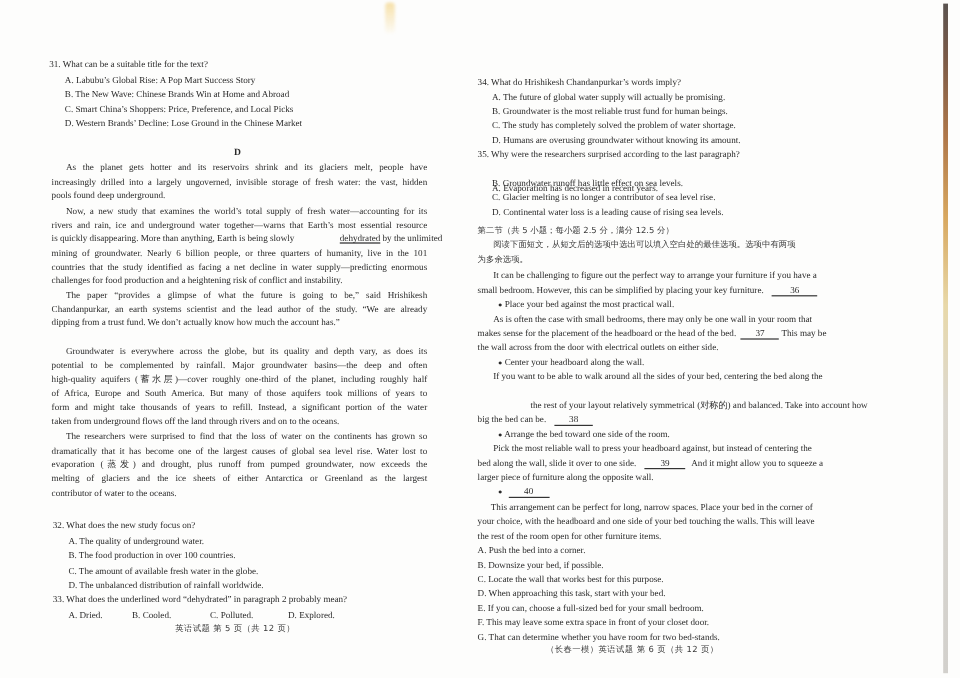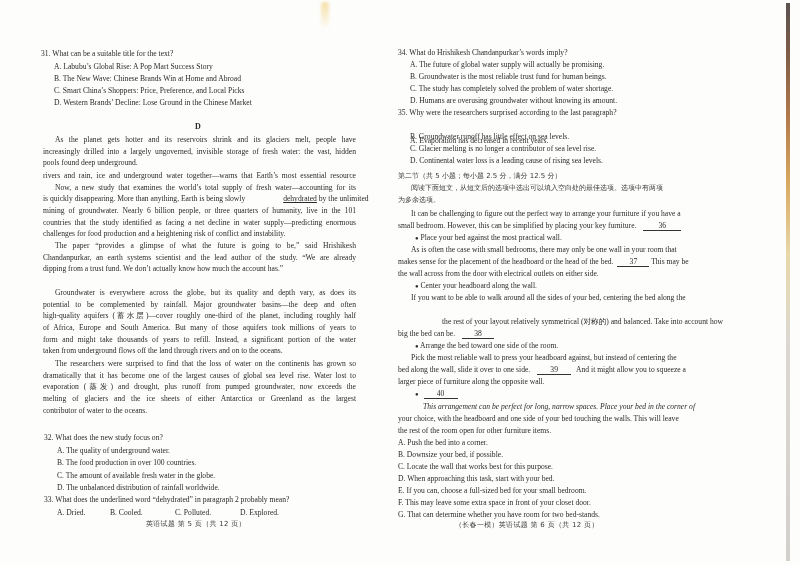--- a/index.html
+++ b/index.html
@@ -6,21 +6,21 @@
     html, body { width: 800px; height: 565px; overflow: hidden; background: #fdfdfc; }
     body {
       position: relative;
       font-family: "Liberation Serif", "DejaVu Serif", serif;
       color: #2a2a2a;
       font-size: 7.6px;
       line-height: 11.6px;
     }
     .page { position: absolute; top: 0; height: 503px; }
     .page-left { left: 0; width: 395px; }
-    .page-right { left: 395px; width: 405px; }
+    .page-right { left: 395px; width: 405px; margin-top: 16px; }
 
     .abs { position: absolute; white-space: nowrap; }
     .q { position: absolute; white-space: nowrap; }
     .opt { position: absolute; white-space: nowrap; }
 
     .para {
       position: absolute;
       text-align: justify;
       text-align-last: left;
     }
@@ -59,22 +59,22 @@
 
   <div class="heading-d" style="left:195px; top:121px;">D</div>
 
   <div class="para" style="left:43px; top:134px; width:313px;">
     <span class="line" style="padding-left:12px;">As the planet gets hotter and its reservoirs shrink and its glaciers melt, people have</span>
     <span class="line">increasingly drilled into a largely ungoverned, invisible storage of fresh water: the vast, hidden</span>
     <span class="line last">pools found deep underground.</span>
   </div>
 
   <div class="para" style="left:43px; top:170px; width:313px;">
+    <span class="line" style="padding-left:12px;">Now, a new study that examines the world’s total supply of fresh water—accounting for its</span>
     <span class="line">rivers and rain, ice and underground water together—warns that Earth’s most essential resource</span>
-    <span class="line" style="padding-left:12px;">Now, a new study that examines the world’s total supply of fresh water—accounting for its</span>
     <span class="line"><span>is quickly disappearing. More than anything, Earth is being slowly </span><span class="underline">dehydrated</span><span> by the unlimited</span></span>
     <span class="line">mining of groundwater. Nearly 6 billion people, or three quarters of humanity, live in the 101</span>
     <span class="line">countries that the study identified as facing a net decline in water supply—predicting enormous</span>
     <span class="line last">challenges for food production and a heightening risk of conflict and instability.</span>
   </div>
 
   <div class="para" style="left:43px; top:240px; width:313px;">
     <span class="line" style="padding-left:12px;">The paper “provides a glimpse of what the future is going to be,” said Hrishikesh</span>
     <span class="line">Chandanpurkar, an earth systems scientist and the lead author of the study. “We are already</span>
     <span class="line last">dipping from a trust fund. We don’t actually know how much the account has.”</span>
@@ -172,21 +172,21 @@
     <span class="blank" style="margin-left:5px; width:34px;">39</span>
     <span style="margin-left:3px;">And it might allow you to squeeze a</span>
   </div>
   <div class="abs" style="left:3px; top:376px;">larger piece of furniture along the opposite wall.</div>
 
   <div class="abs" style="left:20px; top:388px;">
     <span style="font-size:6px;">●</span>
     <span class="blank" style="margin-left:3px; width:34px;">40</span>
   </div>
 
-  <div class="abs" style="left:28px; top:401px;font-style:italic;">This arrangement can be perfect for long, narrow spaces. Place your bed in the corner of</div>
+  <div class="abs" style="left:14px; top:401px;">This arrangement can be perfect for long, narrow spaces. Place your bed in the corner of</div>
   <div class="abs" style="left:3px; top:413px;">your choice, with the headboard and one side of your bed touching the walls. This will leave</div>
   <div class="abs" style="left:3px; top:425px;">the rest of the room open for other furniture items.</div>
 
   <div class="opt" style="left:3px; top:437px;">A. Push the bed into a corner.</div>
   <div class="opt" style="left:3px; top:449px;">B. Downsize your bed, if possible.</div>
   <div class="opt" style="left:3px; top:461px;">C. Locate the wall that works best for this purpose.</div>
   <div class="opt" style="left:3px; top:473px;">D. When approaching this task, start with your bed.</div>
   <div class="opt" style="left:3px; top:485px;">E. If you can, choose a full-sized bed for your small bedroom.</div>
   <div class="opt" style="left:3px; top:497px;">F. This may leave some extra space in front of your closet door.</div>
   <div class="opt" style="left:3px; top:509px;">G. That can determine whether you have room for two bed-stands.</div>

